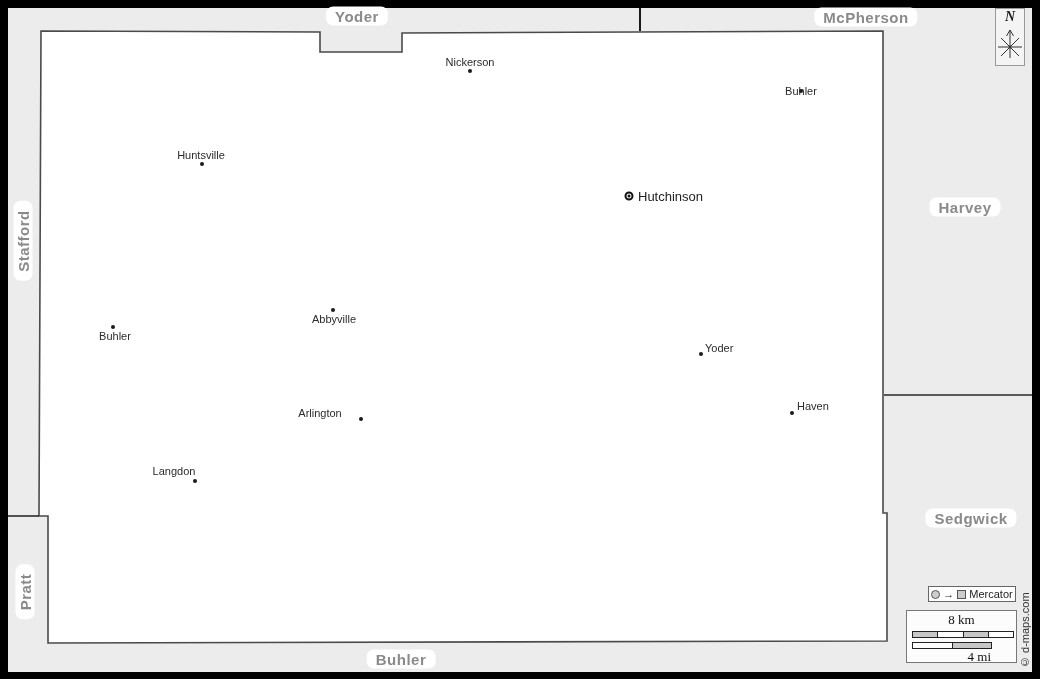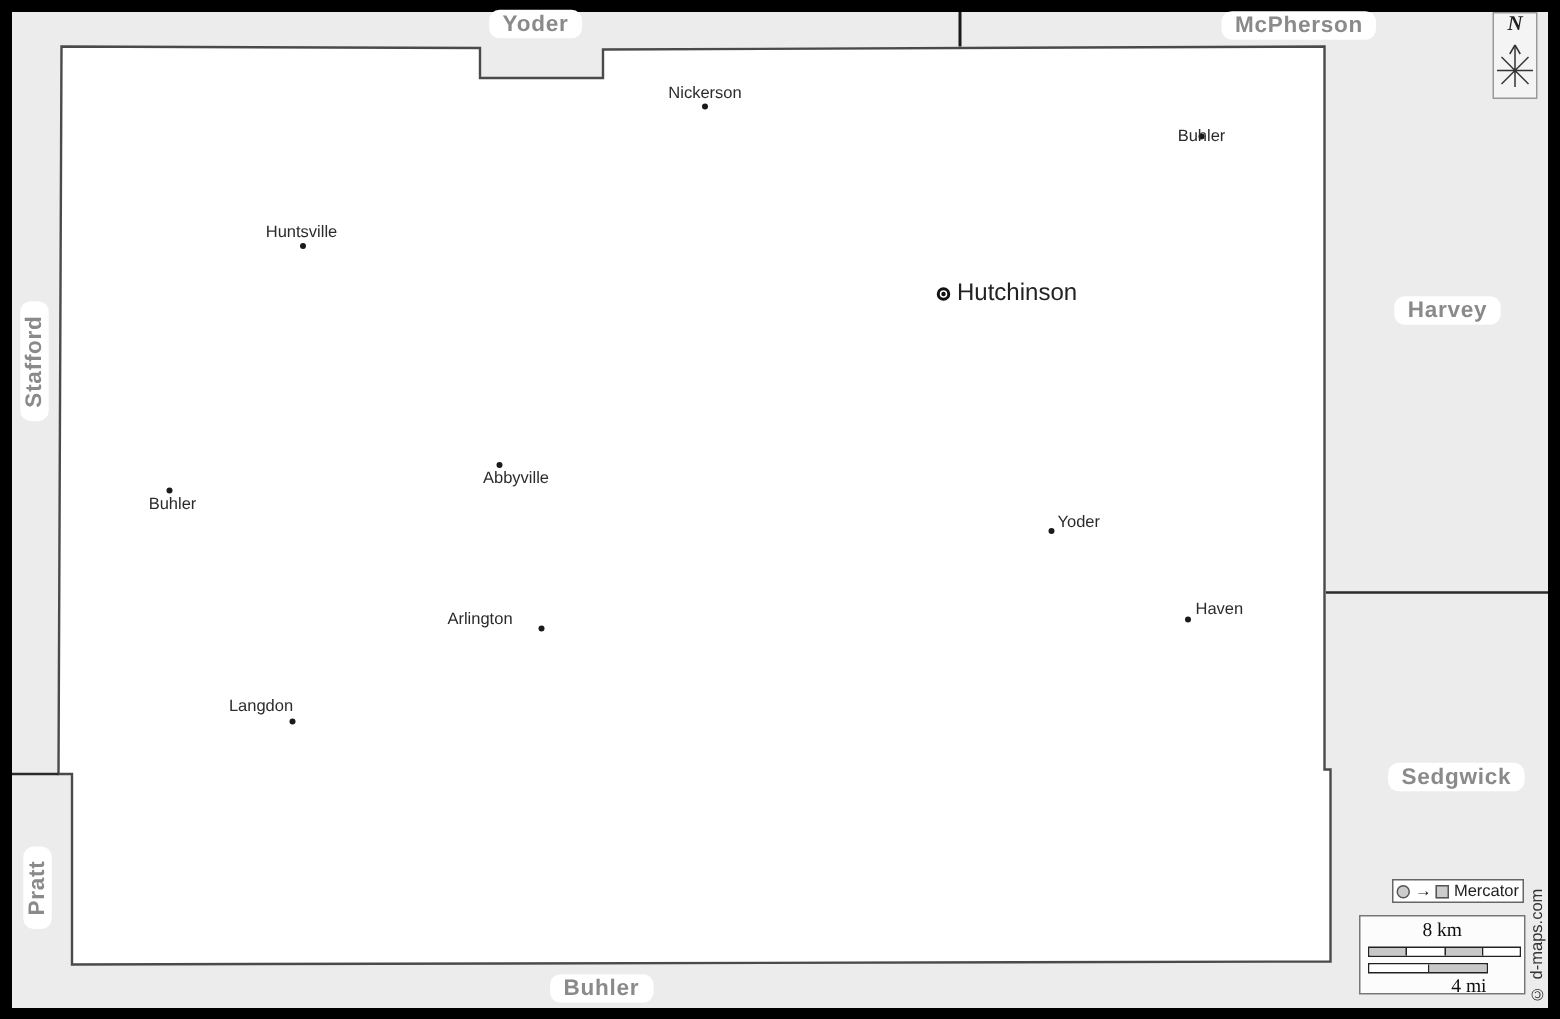--- a/index.html
+++ b/index.html
@@ -30,21 +30,21 @@
   .city-marker{
     position:absolute;width:5px;height:5px;border:2px solid #111;
     border-radius:50%;background:#fff;transform:translate(-50%,-50%);
   }
   .city-marker::after{
     content:"";position:absolute;left:1px;top:1px;width:3px;height:3px;
     border-radius:50%;background:#111;
   }
   .city-label{
     position:absolute;transform:translate(0,-50%);
-    color:#222;font-size:16px;white-space:nowrap;
+    color:#222;font-size:13px;white-space:nowrap;
   }
   
   .north-box{
     position:absolute;left:995px;top:8px;width:30px;height:58px;
     background:#f4f4f4;border:1px solid #999;box-sizing:border-box;
     text-align:center;
   }
   .north-n{
     font-family:"Liberation Serif",serif;font-style:italic;font-weight:bold;
     font-size:14px;color:#222;line-height:16px;display:block;
@@ -116,21 +116,21 @@
   <span class="town-dot" style="left:202px;top:164px"></span>
   <span class="town-label" style="left:201px;top:155px">Huntsville</span>
 
   <span class="city-marker" style="left:629px;top:196px"></span>
   <span class="city-label" style="left:638px;top:196px">Hutchinson</span>
 
   <span class="town-dot" style="left:113px;top:327px"></span>
   <span class="town-label" style="left:115px;top:336px">Buhler</span>
 
   <span class="town-dot" style="left:333px;top:310px"></span>
-  <span class="town-label" style="left:344px;top:319px">Abbyville</span>
+  <span class="town-label" style="left:334px;top:319px">Abbyville</span>
 
   <span class="town-dot" style="left:701px;top:354px"></span>
   <span class="town-label left-anchor" style="left:705px;top:348px">Yoder</span>
 
   <span class="town-dot" style="left:361px;top:419px"></span>
   <span class="town-label" style="left:320px;top:413px">Arlington</span>
 
   <span class="town-dot" style="left:792px;top:413px"></span>
   <span class="town-label left-anchor" style="left:797px;top:406px">Haven</span>
 

